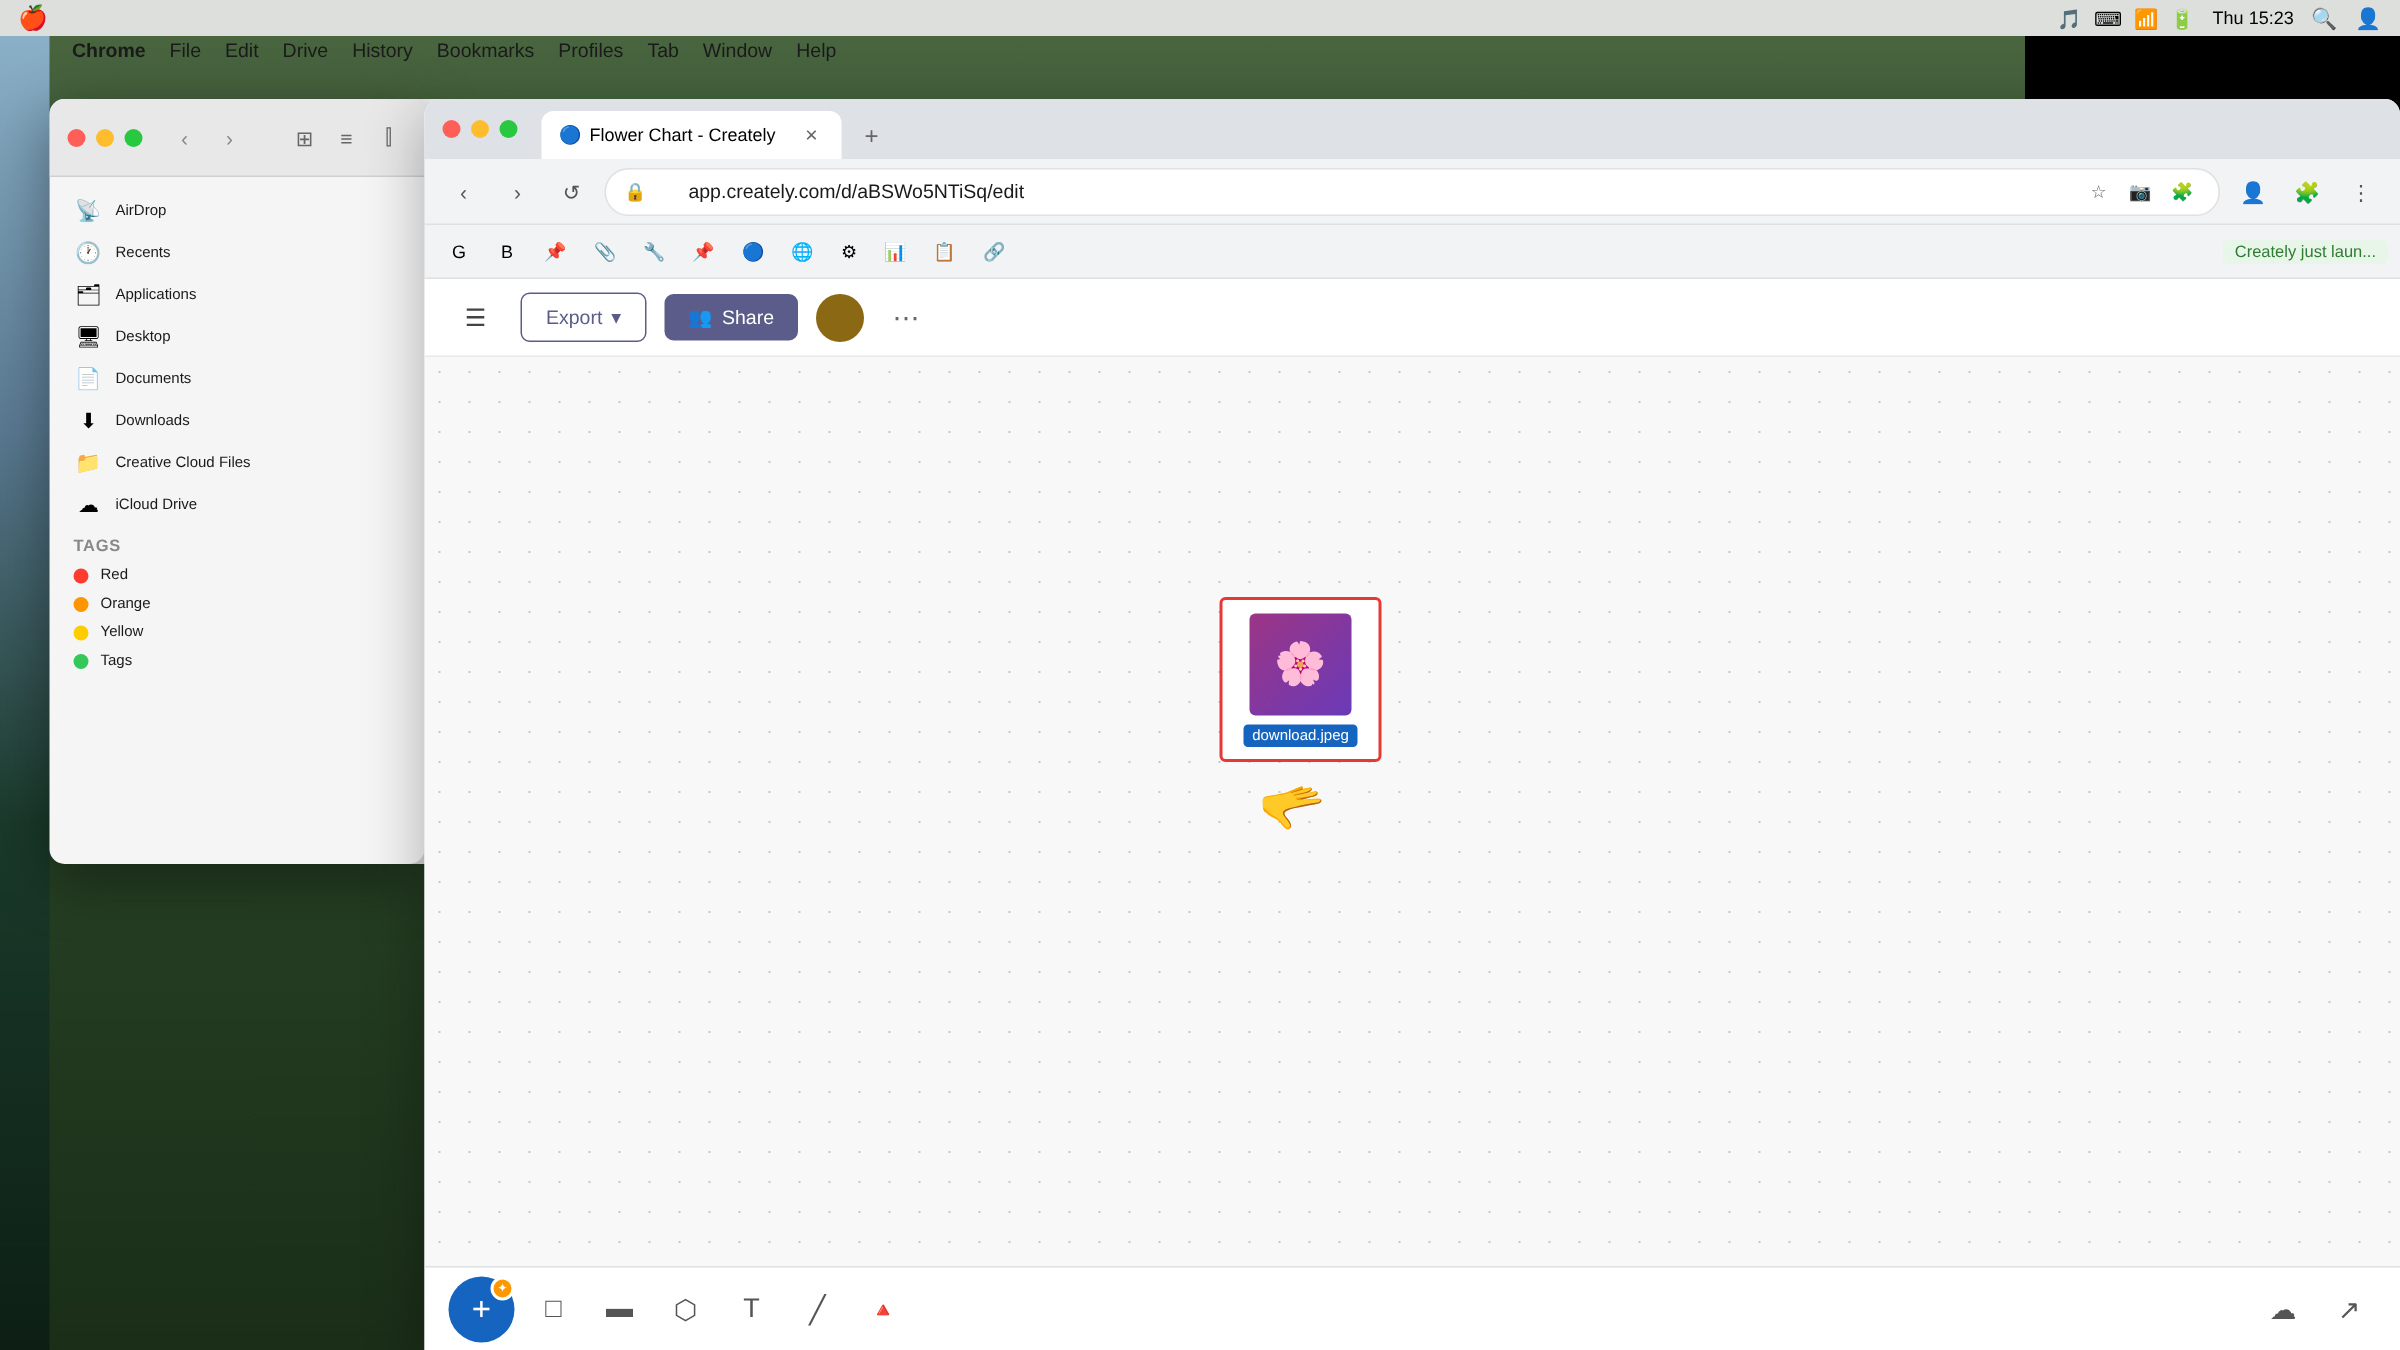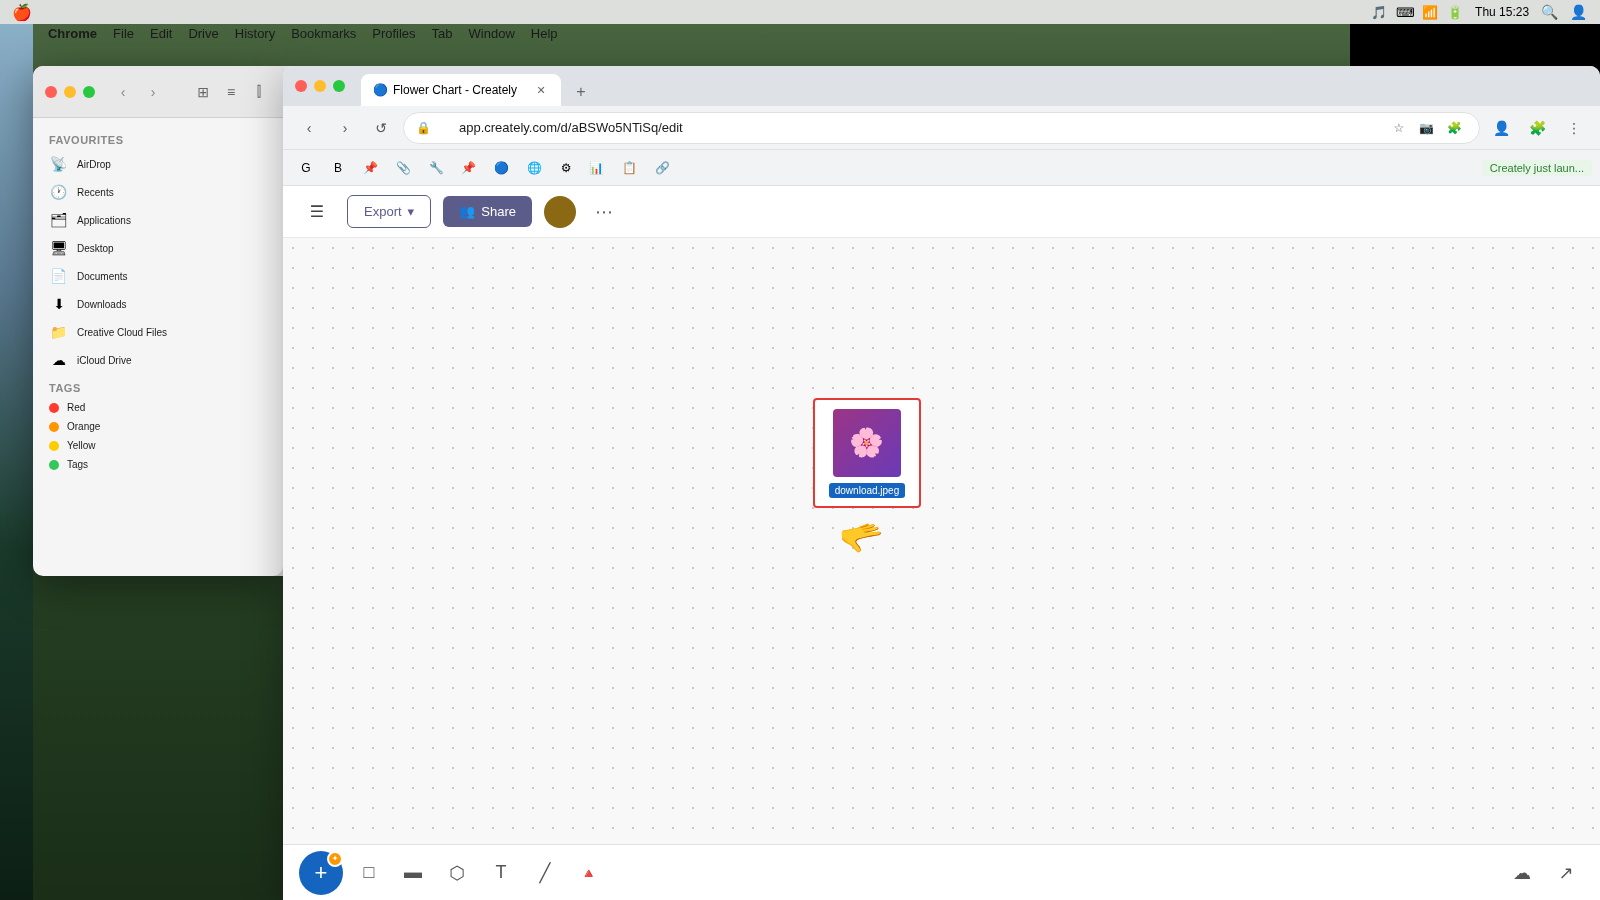--- a/index.html
+++ b/index.html
@@ -285,21 +285,20 @@
       <button class="finder-nav-btn">‹</button>
       <button class="finder-nav-btn">›</button>
     </div>
     <div class="finder-toolbar-icons">
       <div class="finder-toolbar-icon">⊞</div>
       <div class="finder-toolbar-icon">≡</div>
       <div class="finder-toolbar-icon">⫿</div>
     </div>
   </div>
   <div class="finder-sidebar">
-    <div class="finder-section-label">Favourites</div>
     <div class="finder-item">
       <div class="finder-item-icon">📡</div>
       <span class="finder-item-label">AirDrop</span>
     </div>
     <div class="finder-item">
       <div class="finder-item-icon">🕐</div>
       <span class="finder-item-label">Recents</span>
     </div>
     <div class="finder-item">
       <div class="finder-item-icon">🗂</div>

